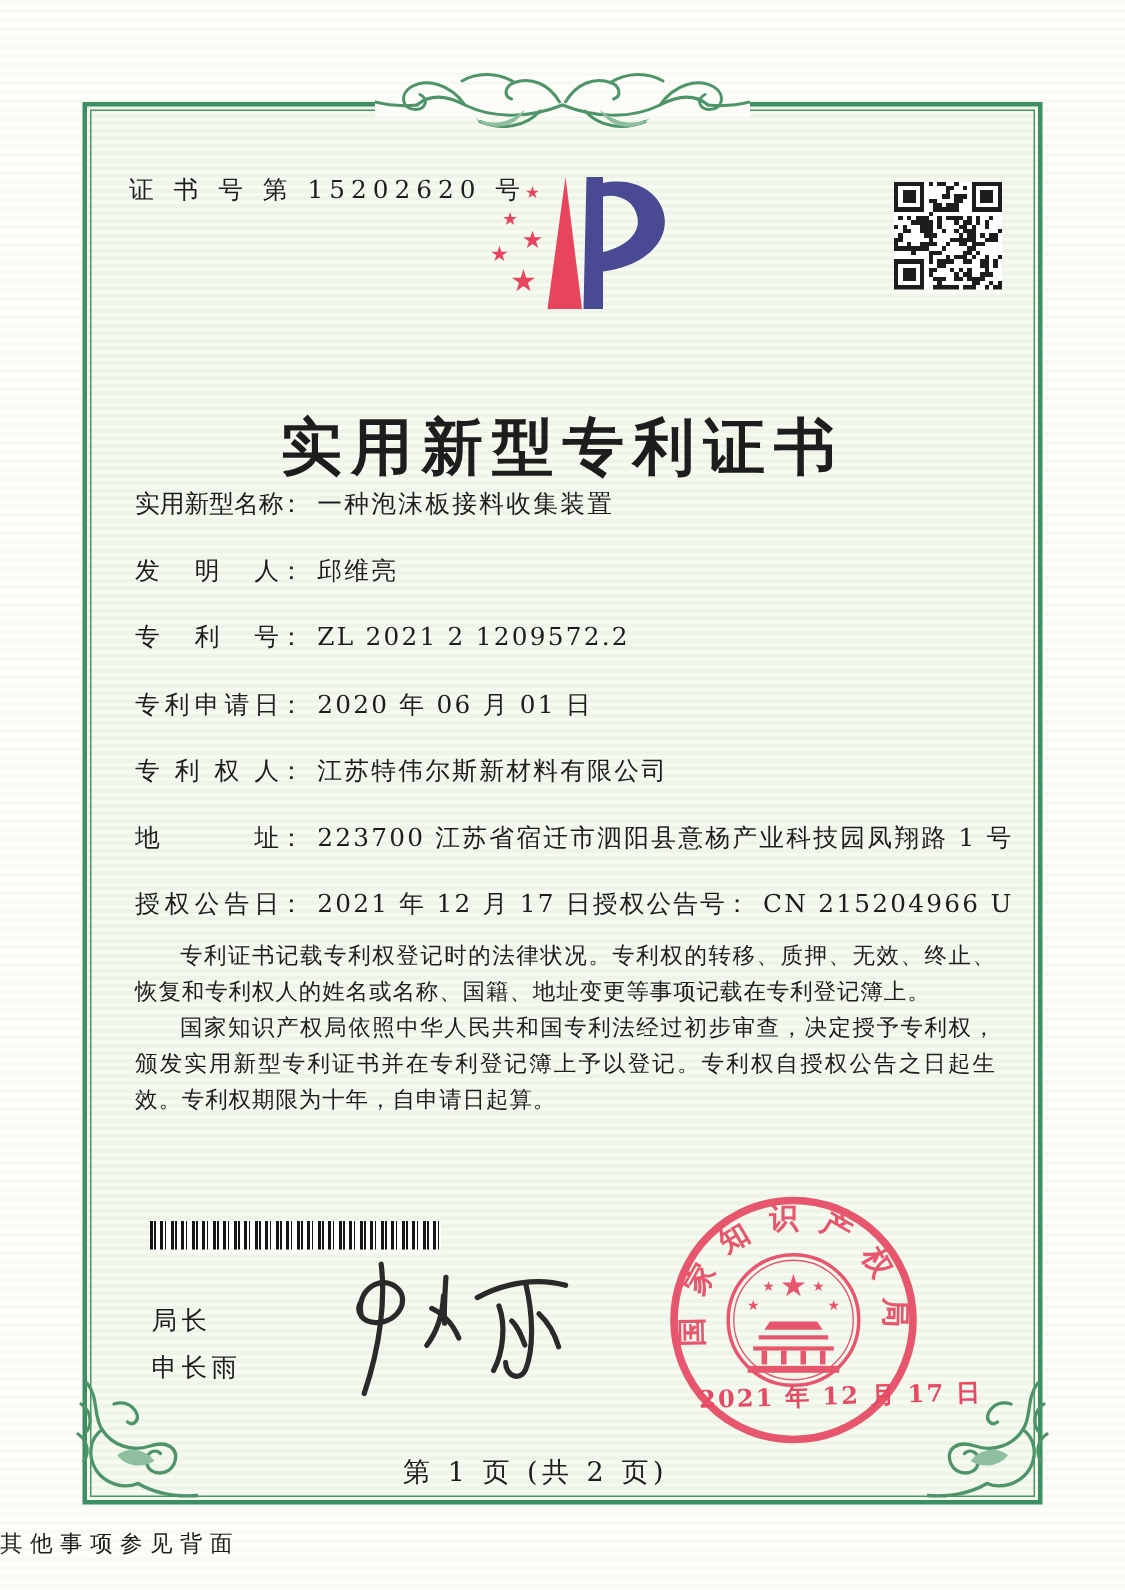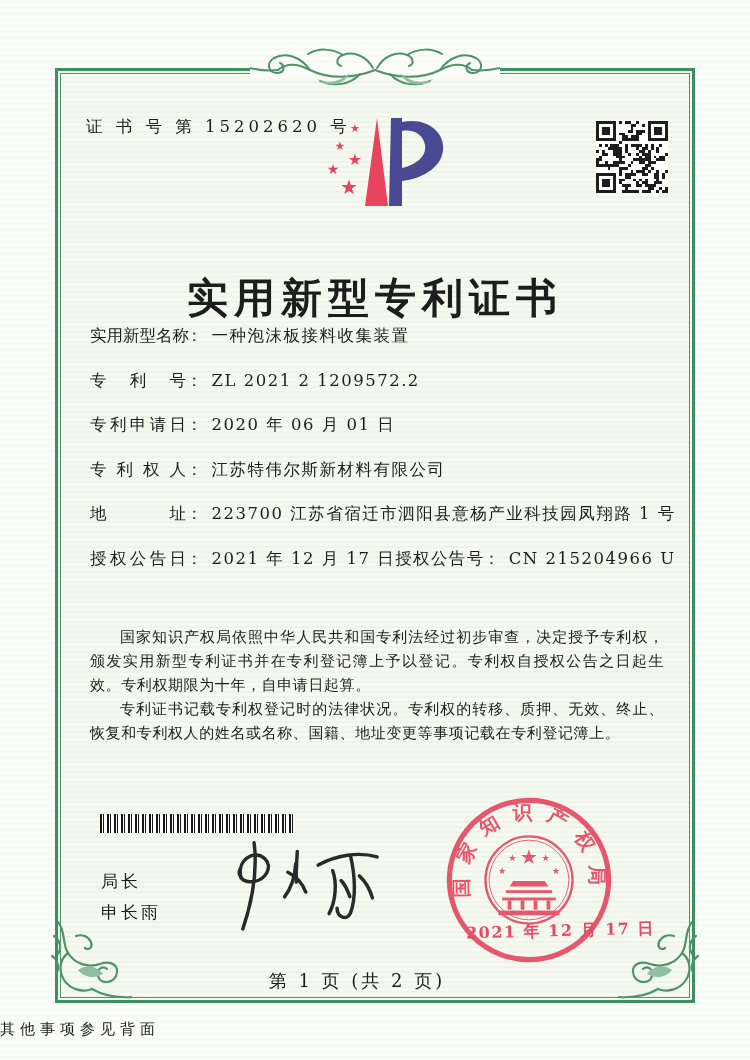--- a/index.html
+++ b/index.html
@@ -321,39 +321,42 @@
     </g>
   </svg>
 
   <div class="title">实用新型专利证书</div>
 
   <div class="fields">
     <div class="frow">
       <span class="fl">实用新型名称</span><span>：</span><span class="fv">一种泡沫板接料收集装置</span>
     </div>
     <div class="frow">
+      <span class="fl">发明人</span><span>：</span><span class="fv">邱维亮</span>
+    </div>
+    <div class="frow">
       <span class="fl">专利号</span><span>：</span><span class="fv">ZL 2021 2 1209572.2</span>
     </div>
     <div class="frow">
       <span class="fl">专利申请日</span><span>：</span><span class="fv">2020 年 06 月 01 日</span>
     </div>
     <div class="frow">
       <span class="fl">专利权人</span><span>：</span><span class="fv">江苏特伟尔斯新材料有限公司</span>
     </div>
     <div class="frow">
       <span class="fl">地址</span><span>：</span><span class="fv">223700 江苏省宿迁市泗阳县意杨产业科技园凤翔路 1 号</span>
     </div>
     <div class="frow">
       <span class="fl">授权公告日</span><span>：</span><span class="fv">2021 年 12 月 17 日</span><span class="pair2"><span class="fl2">授权公告号</span><span>：</span><span class="fv">CN 215204966 U</span></span>
     </div>
   </div>
 
   <div class="body-text">
+    <p>专利证书记载专利权登记时的法律状况。专利权的转移、质押、无效、终止、恢复和专利权人的姓名或名称、国籍、地址变更等事项记载在专利登记簿上。</p>
     <p>国家知识产权局依照中华人民共和国专利法经过初步审查，决定授予专利权，颁发实用新型专利证书并在专利登记簿上予以登记。专利权自授权公告之日起生效。专利权期限为十年，自申请日起算。</p>
-    <p>专利证书记载专利权登记时的法律状况。专利权的转移、质押、无效、终止、恢复和专利权人的姓名或名称、国籍、地址变更等事项记载在专利登记簿上。</p>
   </div>
 
   <div class="barcode"></div>
 
   <div class="officer">
     <div>局长</div>
     <div>申长雨</div>
   </div>
 
   <svg class="signature" viewBox="0 0 180 100">

